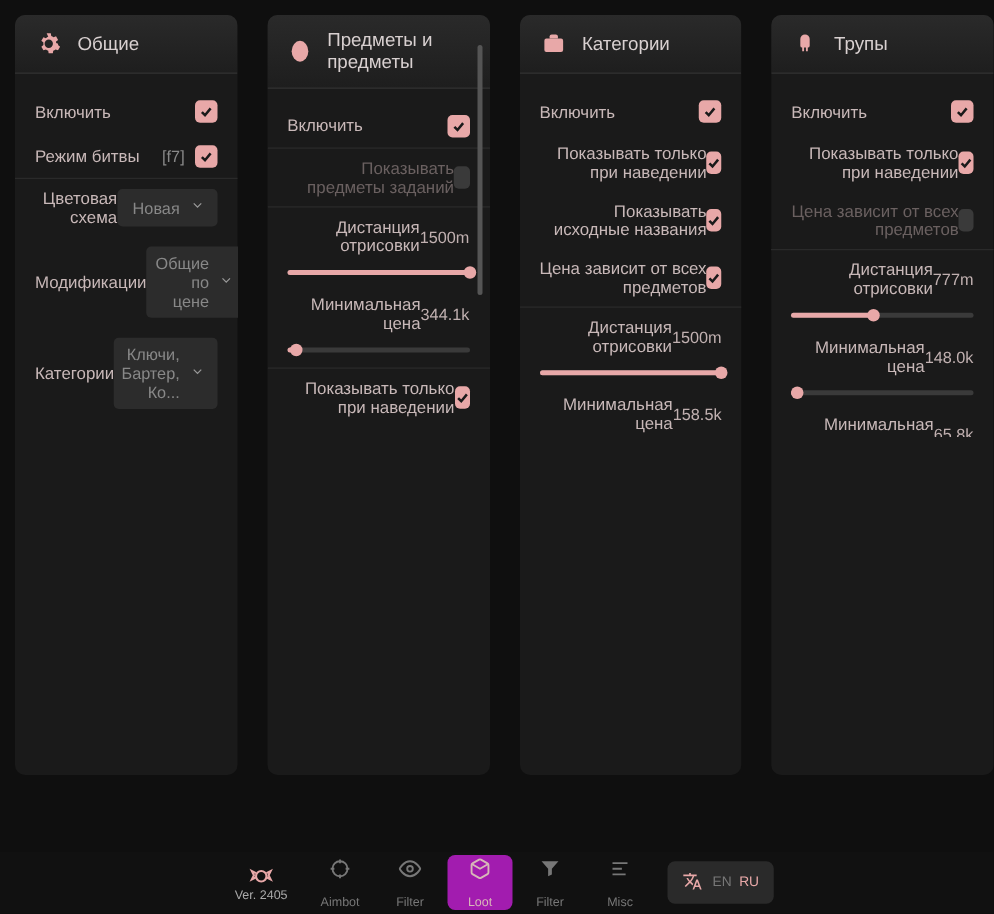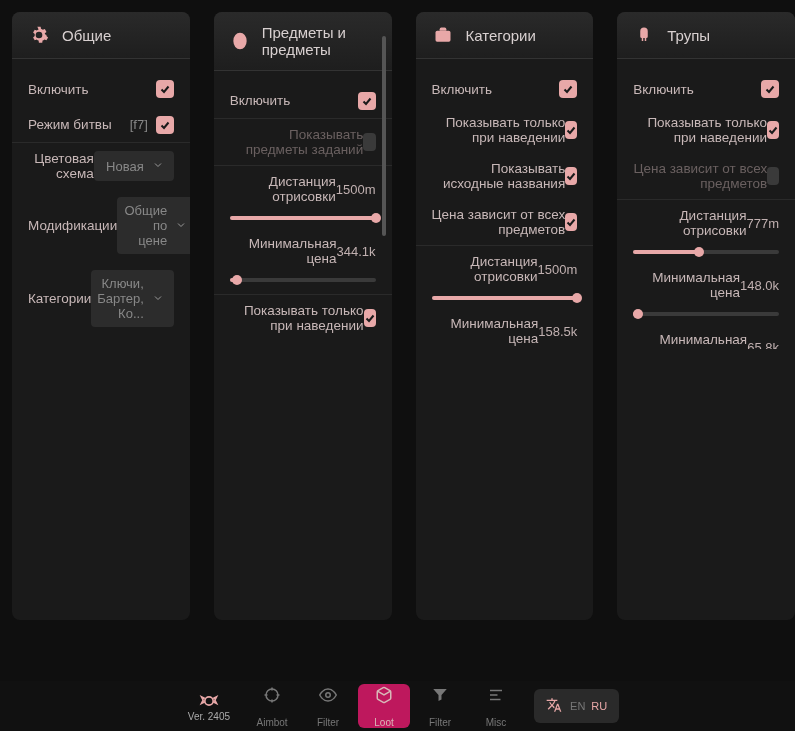--- a/index.html
+++ b/index.html
@@ -25,21 +25,21 @@
 .select-text { font-size: 13px; color: #888; }
 .chevron { color: #999; }
 .value { font-size: 13px; color: #c0b0b0; }
 .slider-container { padding: 0 16px 8px 16px; }
 .slider-track { height: 4px; background: #3a3a3a; border-radius: 2px; position: relative; margin-top: 4px; }
 .slider-fill { height: 100%; background: #e8a8a8; border-radius: 2px; position: absolute; left: 0; }
 .slider-thumb { width: 10px; height: 10px; background: #e8a8a8; border-radius: 50%; position: absolute; top: 50%; transform: translate(-50%, -50%); }
 .scrollable { max-height: 290px; overflow-y: auto; }
 .bottom-bar { position: absolute; bottom: 0; left: 0; right: 0; height: 50px; background: #111; display: flex; align-items: center; justify-content: center; gap: 4px; }
 .nav-btn { display: flex; flex-direction: column; align-items: center; justify-content: center; width: 52px; height: 44px; border-radius: 6px; cursor: pointer; gap: 12px; color: #777; }
-.nav-btn.active { background: #be185d; color: #d8b8b8; }
+.nav-btn.active { background: #a21caf; color: #d8b8b8; }
 .nav-btn .nav-icon { width: 20px; height: 20px; display: flex; align-items: center; justify-content: center; }
 .nav-btn .nav-label { font-size: 10px; }
 .ver-box { display: flex; flex-direction: column; align-items: center; justify-content: center; padding: 0 12px; color: #888; }
 .ver-box .nav-icon { width: 20px; height: 20px; color: #e8a8a8; }
 .ver-box .nav-label { font-size: 10px; color: #aaa; }
 .lang-box { display: flex; align-items: center; gap: 6px; background: #2a2a2a; padding: 8px 12px; border-radius: 6px; margin-left: 8px; cursor: pointer; }
 .lang-box .lang-icon { color: #e8a8a8; width: 18px; height: 18px; }
 .lang-en { font-size: 11px; color: #777; }
 .lang-ru { font-size: 11px; color: #e8a8a8; }
 .scrollbar-indicator { position: absolute; right: 6px; top: 24px; width: 4px; height: 200px; background: #555; border-radius: 2px; }

